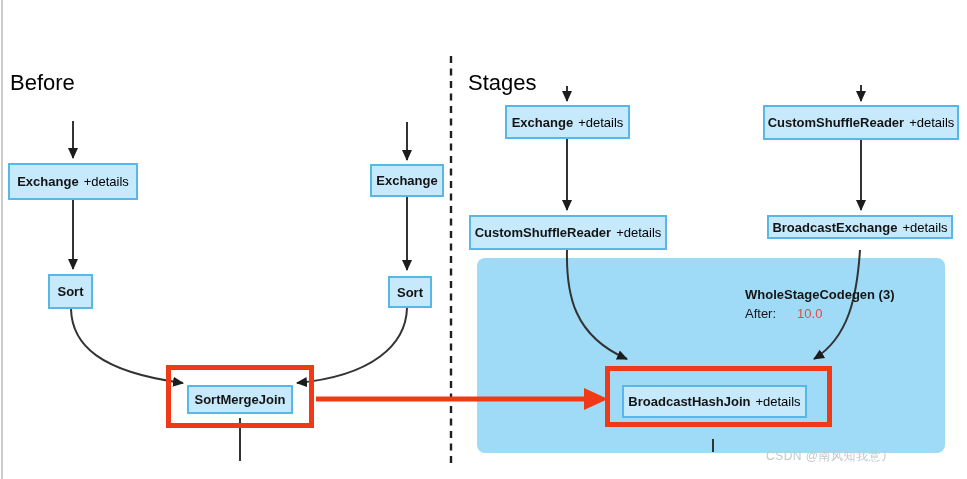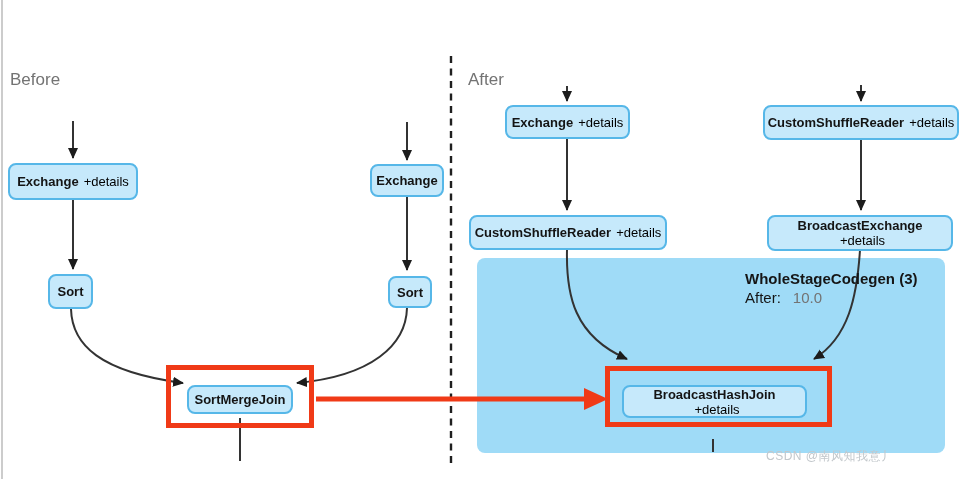--- a/index.html
+++ b/index.html
@@ -1,51 +1,51 @@
 <!DOCTYPE html>
 <html><head>
 <meta charset="utf-8">
 <style>
   html,body{margin:0;padding:0;background:#ffffff;}
   .canvas{
     position:relative;width:967px;height:479px;background:#ffffff;
     font-family:"Liberation Sans",sans-serif;overflow:hidden;
   }
   .left-edge{position:absolute;left:1px;top:0;width:2px;height:479px;background:#cccccc;}
-  .title{position:absolute;font-size:17px;color:#737373;}
+  .title{position:absolute;font-size:22px;color:#000000;}
   .edges{position:absolute;left:0;top:0;pointer-events:none;}
   .cluster{
     position:absolute;left:477px;top:258px;width:468px;height:195px;
     background:#9fdbf7;border-radius:8px;
   }
   .node{
     position:absolute;display:flex;align-items:center;justify-content:center;
-    background:#c6e9fb;border:2px solid #56b7e8;border-radius:8px;
+    background:#c6e9fb;border:2px solid #56b7e8;border-radius:0;
     font-size:13px;font-weight:bold;color:#141414;box-sizing:border-box;
     white-space:nowrap;
   }
   .node .details{font-weight:normal;color:#000000;margin-left:5px;}
   .highlight{
     position:absolute;border:5px solid #f03a17;box-sizing:border-box;
     pointer-events:none;background:transparent;
   }
-  .cluster-info{position:absolute;left:745px;top:269px;font-size:15px;color:#151515;line-height:19px;}
+  .cluster-info{position:absolute;left:745px;top:285px;font-size:13px;color:#151515;line-height:19px;}
   .cluster-info .b{font-weight:bold;}
-  .stages-value{color:#737373;margin-left:12px;}
+  .stages-value{color:#ef4444;margin-left:21px;}
   .watermark{position:absolute;left:766px;top:448px;font-size:12px;color:#c2c7cb;letter-spacing:0.5px;}
 </style>
 </head>
 <body>
 
 <div class="canvas">
 
   <div class="left-edge"></div>
 
   <div class="title" style="left:10px;top:70px;">Before</div>
-  <div class="title" style="left:468px;top:70px;">After</div>
+  <div class="title" style="left:468px;top:70px;">Stages</div>
 
   <div class="cluster"></div>
 
   <svg class="edges" width="967" height="479" viewBox="0 0 967 479">
     <defs>
       <marker id="arw" markerWidth="13" markerHeight="13" refX="10" refY="6" orient="auto" markerUnits="userSpaceOnUse">
         <path d="M0,1 L11,6 L0,11 z" fill="#1c1c1c"></path>
       </marker>
       <marker id="arw-red" markerWidth="26" markerHeight="24" refX="2" refY="11" orient="auto" markerUnits="userSpaceOnUse">
         <path d="M0,0 L24,11 L0,22 z" fill="#f03a17"></path>
@@ -100,25 +100,25 @@
     <span class="details">+details</span>
   </div>
   <div class="node" style="left:763px;top:105px;width:196px;height:35px;">
     <span>CustomShuffleReader</span>
     <span class="details">+details</span>
   </div>
   <div class="node" style="left:469px;top:215px;width:198px;height:35px;">
     <span>CustomShuffleReader</span>
     <span class="details">+details</span>
   </div>
-  <div class="node" style="left:767px;top:215px;width:186px;height:36px;flex-direction:column;">
+  <div class="node" style="left:767px;top:215px;width:186px;height:24px;">
     <span>BroadcastExchange</span>
     <span class="details">+details</span>
   </div>
-  <div class="node" style="left:622px;top:385px;width:185px;height:33px;flex-direction:column;">
+  <div class="node" style="left:622px;top:385px;width:185px;height:33px;">
     <span>BroadcastHashJoin</span>
     <span class="details">+details</span>
   </div>
 
   <div class="cluster-info">
     <div class="b">WholeStageCodegen (3)</div>
     <div>
       <span>After:</span><span class="stages-value">10.0</span>
     </div>
   </div>

